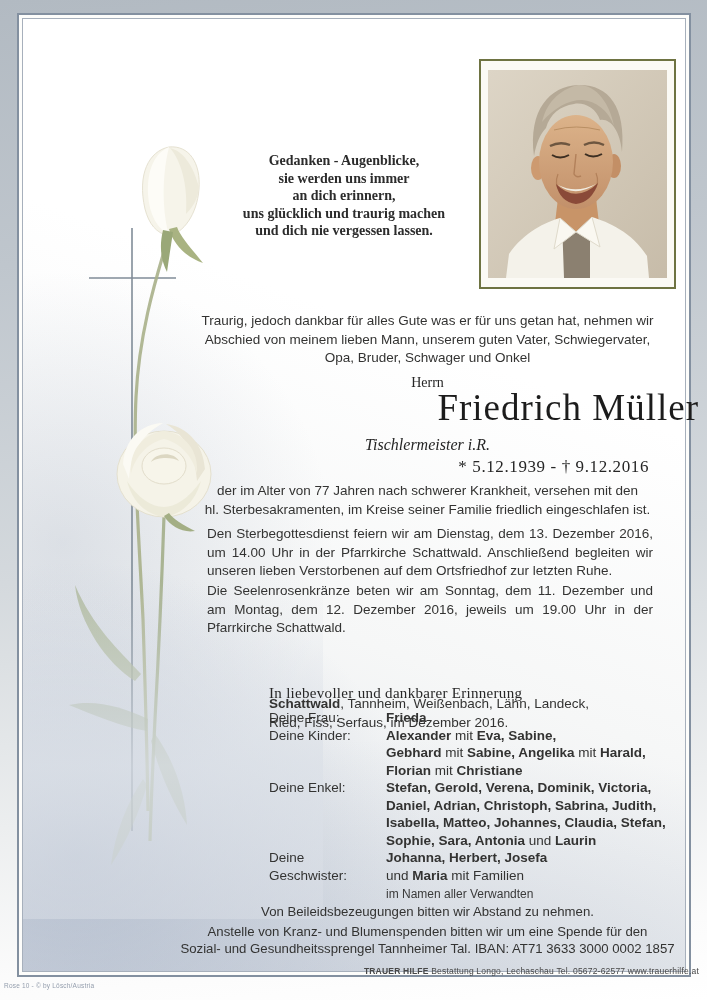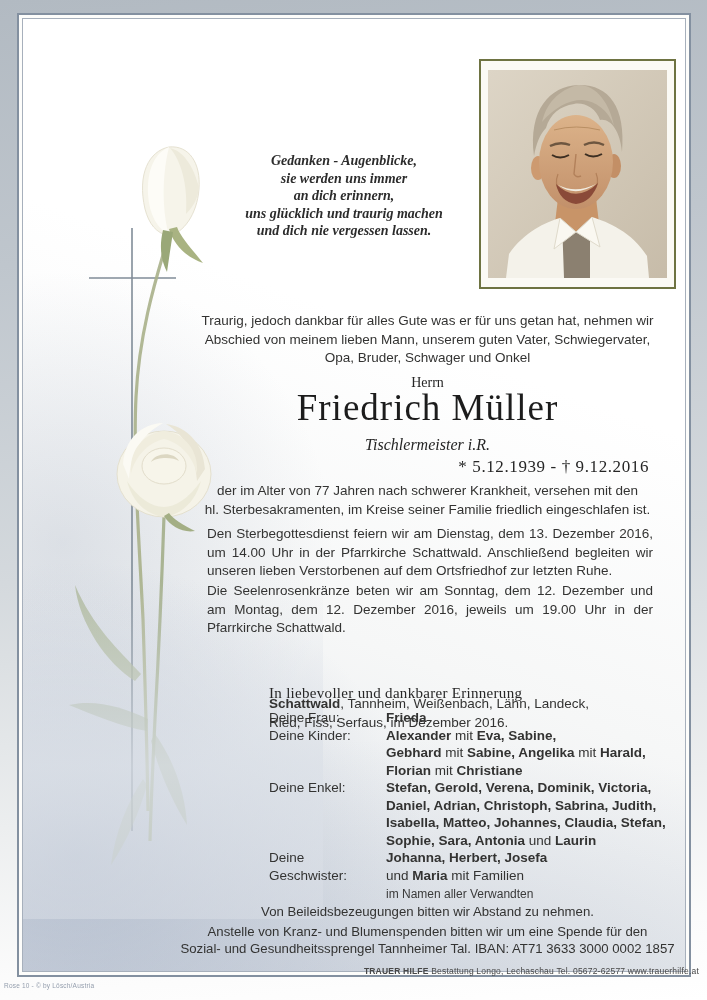--- a/index.html
+++ b/index.html
@@ -21,25 +21,25 @@
       radial-gradient(ellipse 130% 38% at 55% 103%, rgba(168,178,196,0.38), rgba(168,178,196,0) 72%),
       linear-gradient(200deg,#ffffff 35%,#f6f7f7 62%,#e9ecef 84%,#dbe0e7 100%);
   }
   .abs{position:absolute;}
   .sans{color:#333332;font-size:13.5px;line-height:18.5px;}
   .serif{font-family:"Liberation Serif",serif;color:#262626;}
   .b{font-weight:700;}
   .center{text-align:center;}
   .jl{text-align:justify;text-align-last:justify;}
   .poem{left:151px;top:133px;width:340px;text-align:center;
-        font-family:"Liberation Serif",serif;font-style:italic;font-weight:700;
+        font-family:"Liberation Serif",serif;font-weight:700;
         font-size:14px;line-height:17.5px;color:#2c2c2c;}
   .intro{left:176px;top:293px;width:457px;}
   .salutation{left:183px;top:356px;width:443px;text-align:center;font-size:14px;}
-  .name{left:133px;top:367px;width:543px;text-align:center;font-size:37px;letter-spacing:1px;color:#1c1c1c;}
+  .name{left:133px;top:367px;width:543px;text-align:right;font-size:37px;letter-spacing:1px;color:#1c1c1c;}
   .profession{left:183px;top:417px;width:443px;text-align:center;font-size:16px;font-style:italic;}
   .dates{left:183px;top:438px;width:443px;text-align:right;font-size:17px;letter-spacing:0.6px;}
   .p-age{left:176px;top:463px;width:457px;}
   .p-service{left:184px;top:506px;width:446px;}
   .p-rosary{left:184px;top:563px;width:446px;}
   .places{left:246px;top:628px;width:400px;margin-top:48px;}
   .remembrance{left:246px;top:666px;width:400px;font-size:15px;letter-spacing:0.3px;}
   .family{left:246px;top:690px;width:410px;font-size:13.5px;line-height:17.5px;color:#333332;}
   .frow{display:flex;}
   .flabel{width:117px;flex:0 0 117px;}
@@ -165,21 +165,21 @@
     <div class="abs sans center p-age">
         <div>der im Alter von 77 Jahren nach schwerer Krankheit, versehen mit den</div>
         <div>hl. Sterbesakramenten, im Kreise seiner Familie friedlich eingeschlafen ist.</div>
       </div>
     <div class="abs sans just p-service">
         <div class="jl">Den Sterbegottesdienst feiern wir am Dienstag, dem 13. Dezember 2016,</div>
         <div class="jl">um 14.00 Uhr in der Pfarrkirche Schattwald. Anschließend begleiten wir</div>
         <div>unseren lieben Verstorbenen auf dem Ortsfriedhof zur letzten Ruhe.</div>
       </div>
     <div class="abs sans just p-rosary">
-        <div class="jl">Die Seelenrosenkränze beten wir am Sonntag, dem 12. Dezember und</div>
+        <div class="jl">Die Seelenrosenkränze beten wir am Sonntag, dem 11. Dezember und</div>
         <div class="jl">am Montag, dem 12. Dezember 2016, jeweils um 19.00 Uhr in der</div>
         <div>Pfarrkirche Schattwald.</div>
       </div>
 
     <div class="abs sans places">
         <div><span class="b">Schattwald</span><span>, Tannheim, Weißenbach, Lähn, Landeck,</span></div>
         <div><span>Ried, Fiss, Serfaus, im Dezember 2016.</span></div>
       </div>
 
     <div class="abs serif remembrance">In liebevoller und dankbarer Erinnerung</div>

